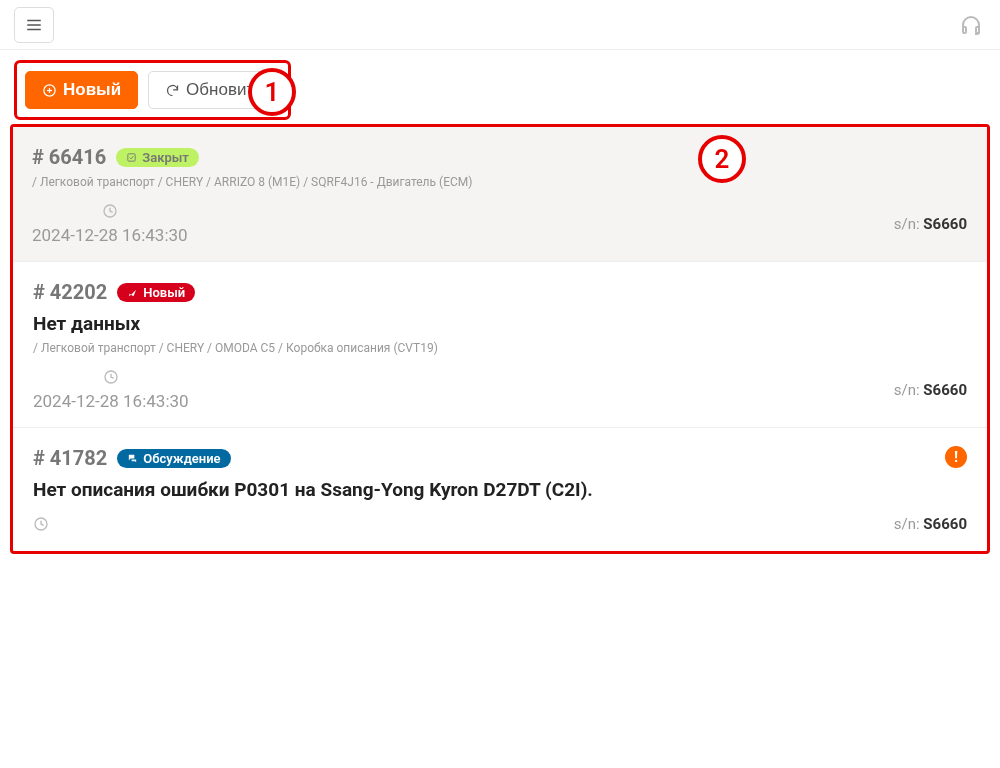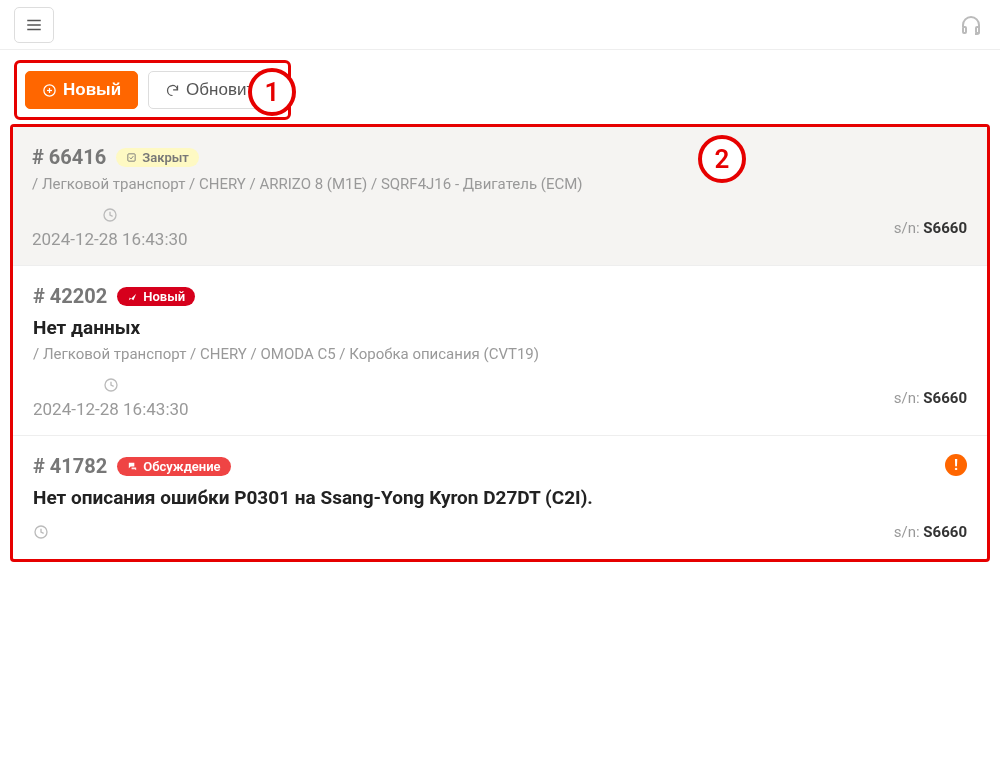--- a/index.html
+++ b/index.html
@@ -105,33 +105,33 @@
       display: flex; align-items: center; gap: 10px;
     }
     .ticket-id {
       font-size: 20px; font-weight: 700; color: #777;
     }
     .badge {
       display: inline-flex; align-items: center; gap: 5px;
       padding: 2px 10px; border-radius: 11px;
       font-size: 13px; font-weight: 600;
     }
-    .badge-closed { background: #fef9c3; color: #777; }
+    .badge-closed { background: #bef264; color: #777; }
     .badge-new { background: #d6001c; color: #fff; }
-    .badge-discuss { background: #ef4444; color: #fff; }
+    .badge-discuss { background: #0369a1; color: #fff; }
     .badge svg { width: 11px; height: 11px; }
     .badge-closed svg { fill: #777; }
     .badge-new svg { fill: #fff; }
     .badge-discuss svg { fill: #fff; }
     .ticket-title {
       font-size: 19px; font-weight: 700; color: #222;
       margin-top: 8px;
     }
     .ticket-path {
-      font-size: 15px; color: #999; margin-top: 6px;
+      font-size: 12px; color: #999; margin-top: 6px;
     }
     .ticket-footer {
       display: flex; align-items: center; justify-content: space-between;
       margin-top: 14px;
     }
     .ticket-time {
       display: flex; align-items: center; gap: 6px;
       color: #999; font-size: 17px; flex-direction: column;
     }
     .ticket-time svg { width: 16px; height: 16px; fill: none; stroke: #bbb; stroke-width: 2; }

